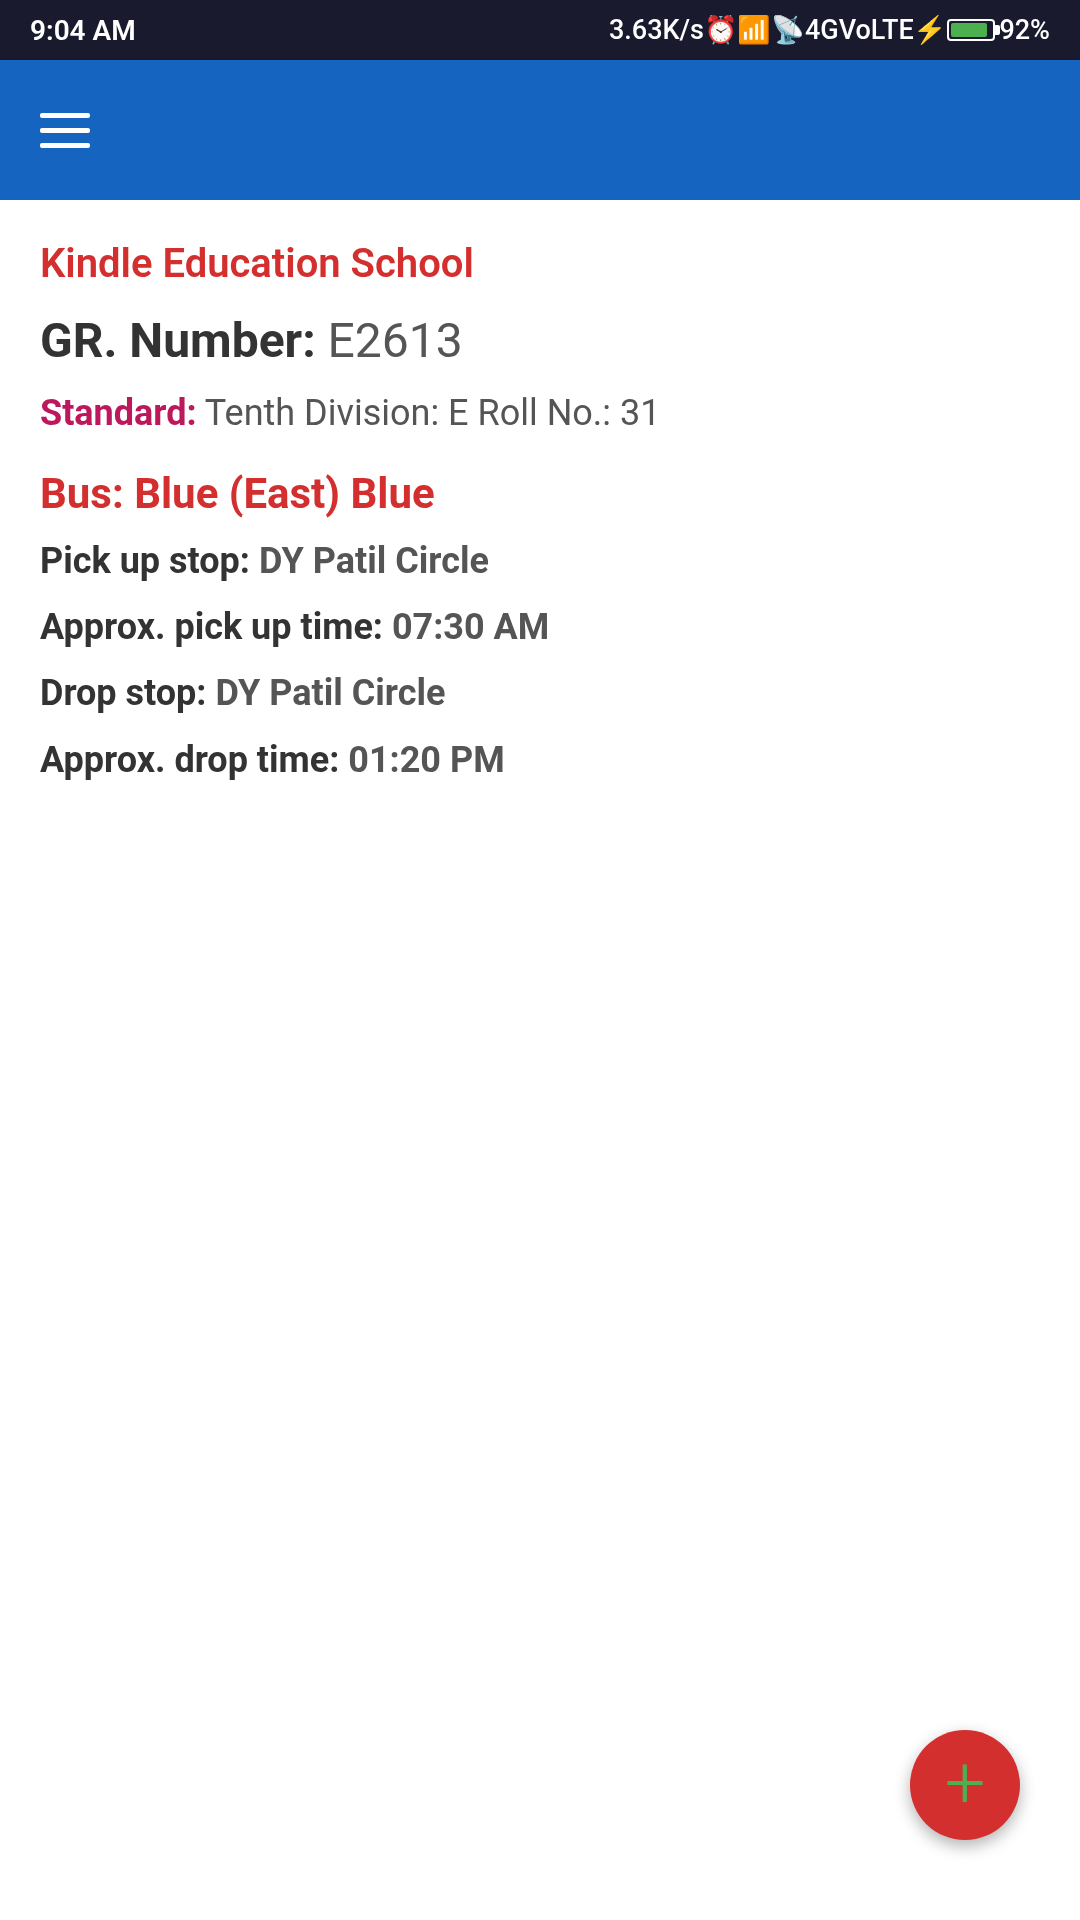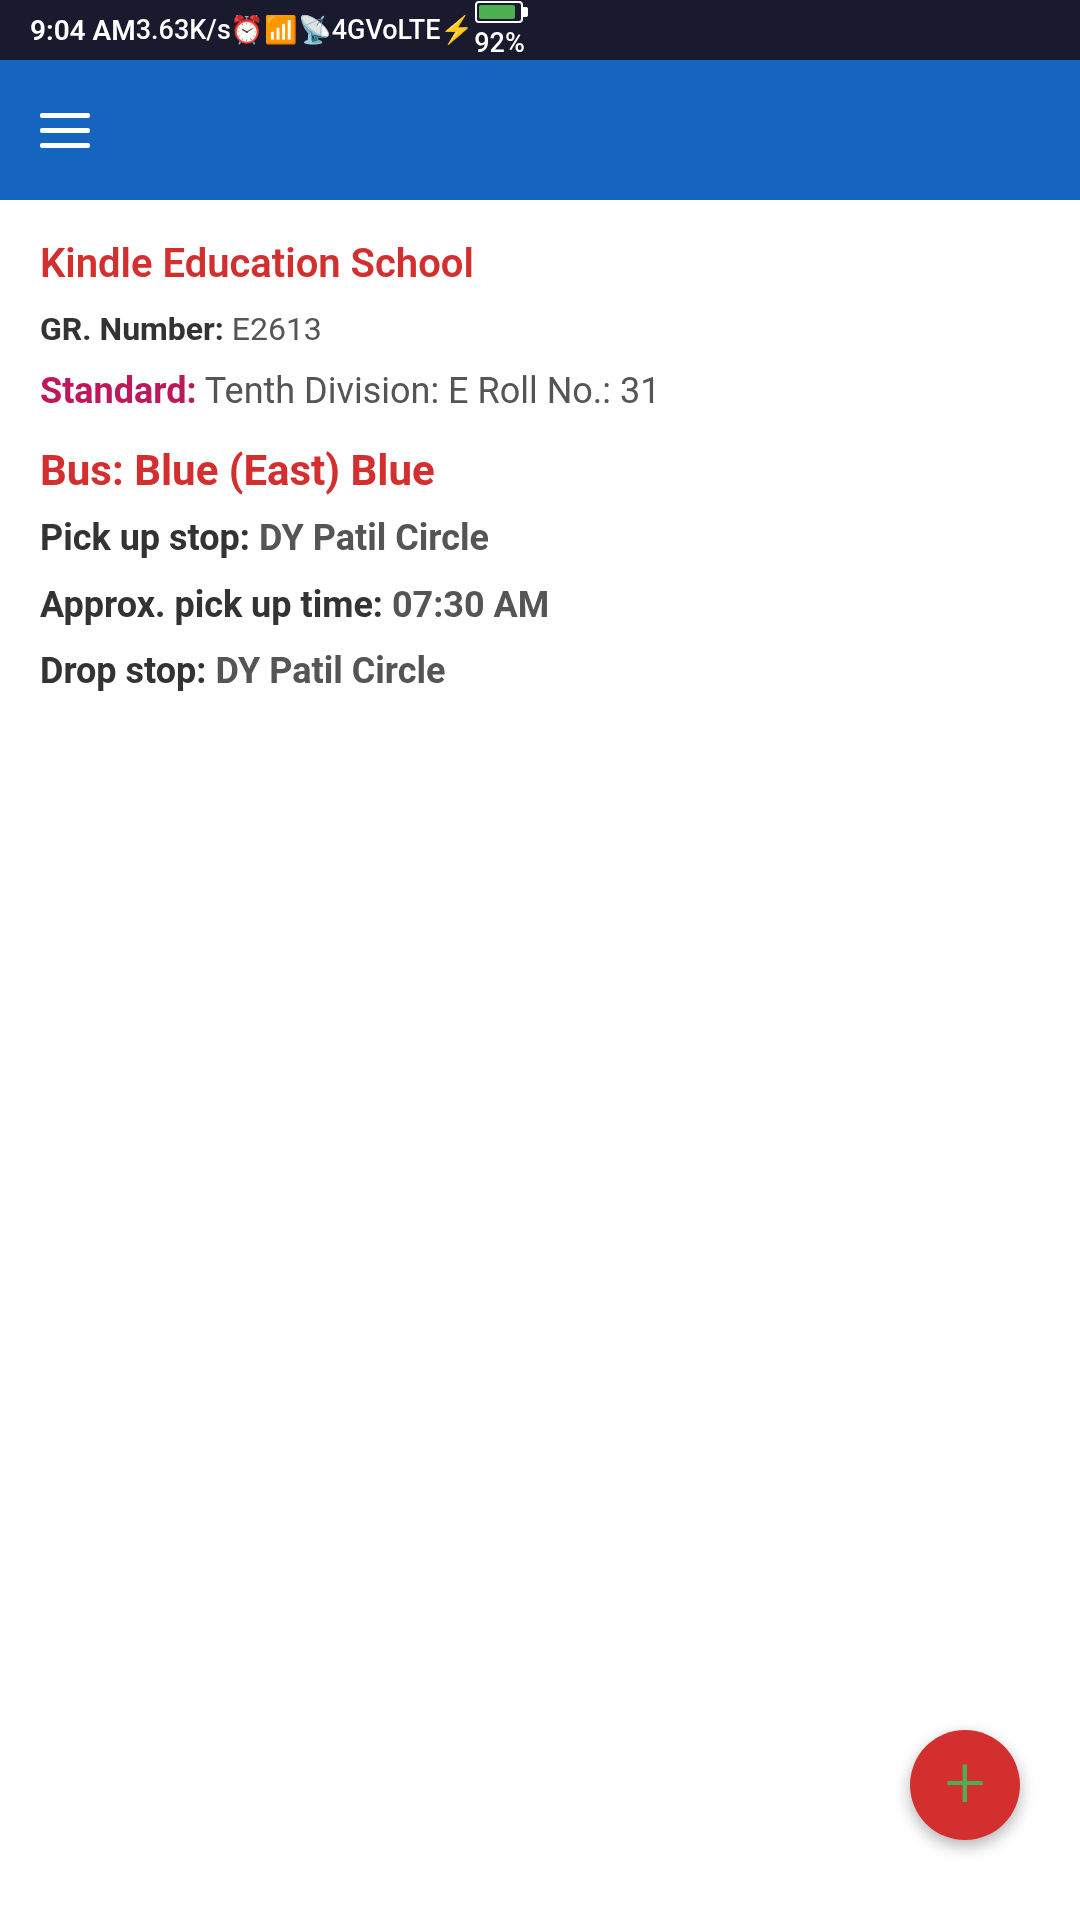--- a/index.html
+++ b/index.html
@@ -18,20 +18,21 @@
       overflow: hidden;
     }
 
     
     .status-bar {
       width: 100%;
       height: 60px;
       background-color: #1a1a2e;
       display: flex;
       align-items: center;
+      justify-content: space-between;
       padding: 0 30px;
       color: white;
       font-size: 28px;
       font-weight: 500;
     }
 
     .status-bar-left {
       font-size: 28px;
       font-weight: 600;
     }
@@ -39,21 +40,20 @@
     .status-bar-right {
       display: flex;
       align-items: center;
       font-size: 27px;
     }
 
     .battery-indicator {
       display: flex;
       align-items: center;
       gap: 4px;
-      flex-direction: column;
     }
 
     .battery-bar {
       width: 48px;
       height: 22px;
       border: 2px solid white;
       border-radius: 4px;
       position: relative;
       display: flex;
       align-items: center;
@@ -131,21 +131,21 @@
     
     .school-name {
       color: #d32f2f;
       font-size: 40px;
       font-weight: 600;
       margin-bottom: 20px;
     }
 
     
     .info-row {
-      font-size: 32px;
+      font-size: 48px;
       color: #555555;
       margin-bottom: 14px;
       line-height: 1.4;
     }
 
     .info-row .label {
       font-weight: 700;
       color: #333333;
     }
 
@@ -279,18 +279,22 @@
   <div class="bus-info-row">
     <span class="label">Approx. pick up time:</span>
     <span class="value">07:30 AM</span>
   </div>
 
   <div class="bus-info-row">
     <span class="label">Drop stop:</span>
     <span class="value">DY Patil Circle</span>
   </div>
 
+  <div class="bus-info-row">
+    <span class="label">Approx. drop time:</span>
+    <span class="value">01:20 PM</span>
+  </div>
 
 </div>
 
 <div class="fab-button">
   <span class="fab-plus">+</span>
 </div>
 
 </body></html>

